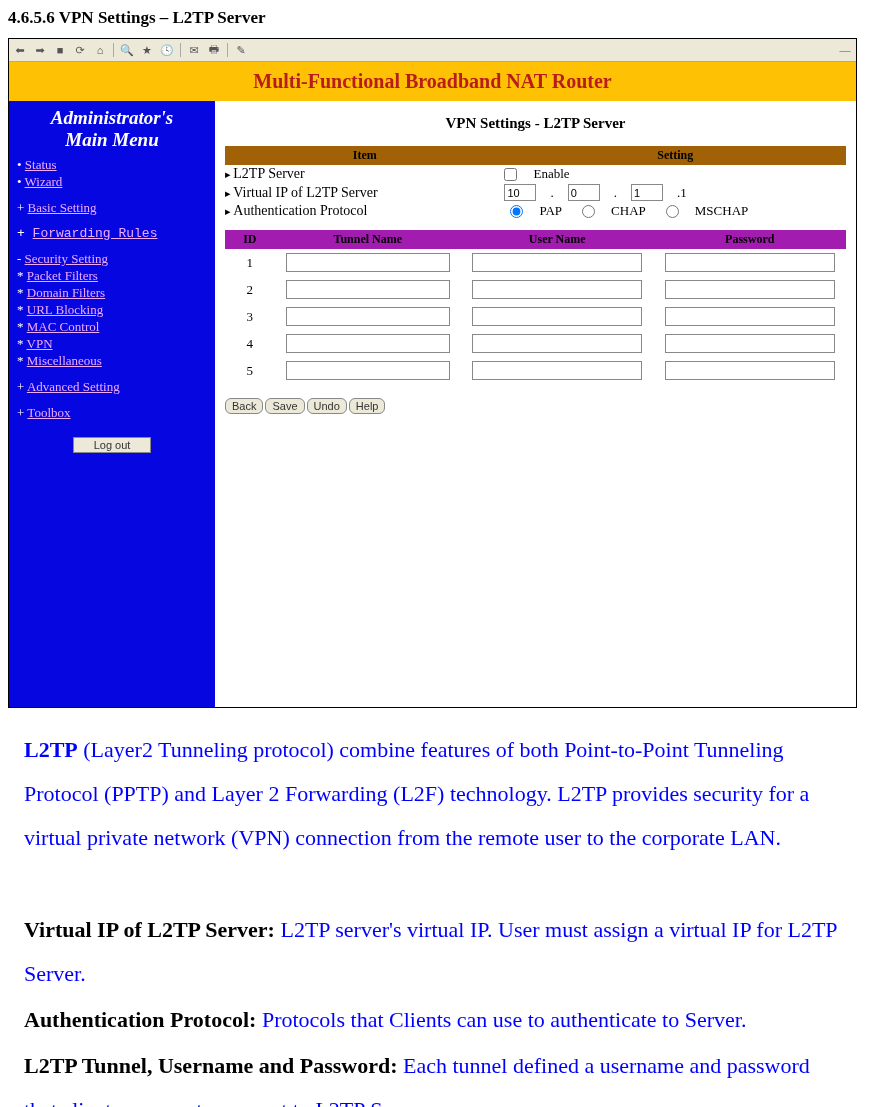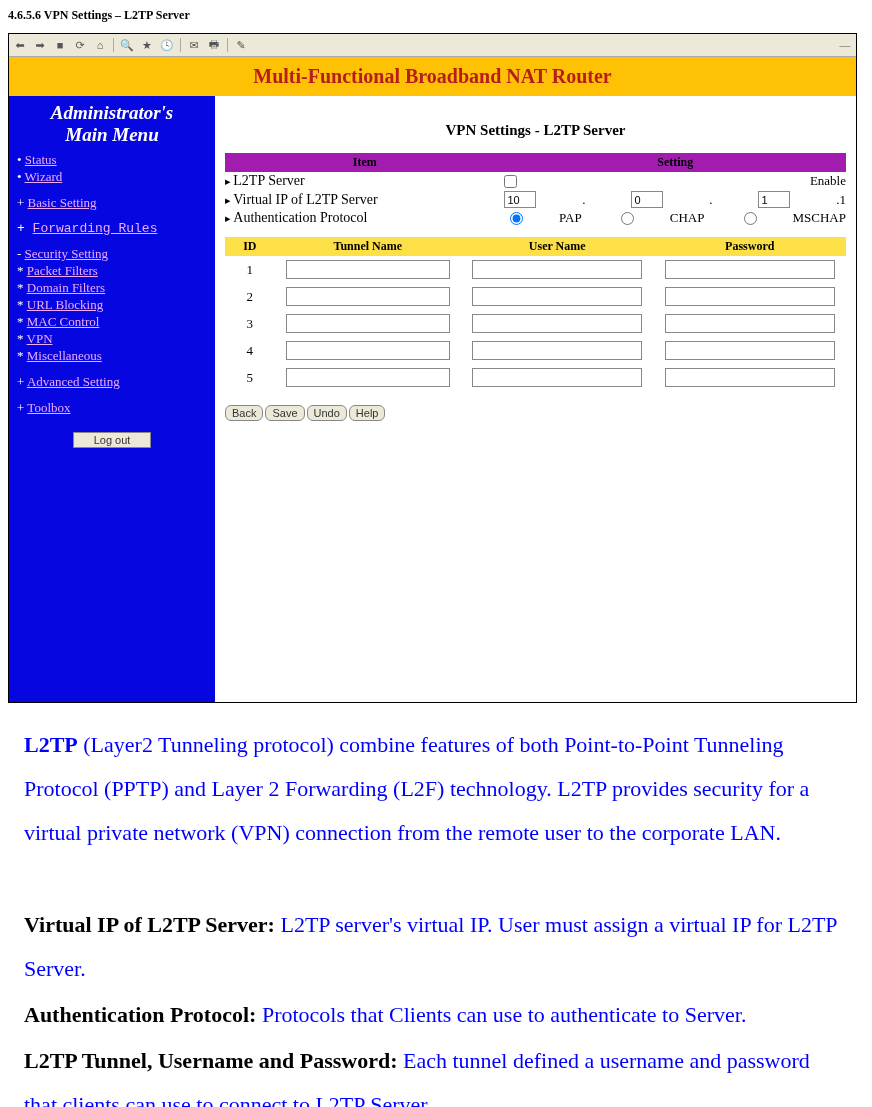--- a/index.html
+++ b/index.html
@@ -5,21 +5,21 @@
   body {
     margin: 0;
     padding: 0;
     font-family: "Times New Roman", serif;
     background: #fff;
     color: #000;
     width: 872px;
   }
   .section-heading {
     font-weight: bold;
-    font-size: 12px;
+    font-size: 17px;
     margin: 8px 12px 10px 8px;
   }
   .browser-window {
     border: 1px solid #000;
     margin: 0 8px 20px 8px;
     width: 847px;
   }
   .browser-toolbar {
     background: #ece9d8;
     border-bottom: 1px solid #aaa;
@@ -72,52 +72,52 @@
   .sub { margin-left: 6px; }
   .logout-wrap { text-align: center; margin-top: 14px; }
   .btn {
     font-family: sans-serif;
     font-size: 11px;
     background: #ece9d8;
     border: 1px solid #888;
     padding: 1px 20px;
     color: #333;
   }
-  .content { flex: 1; padding: 20px 10px; }
+  .content { flex: 1; padding: 8px 10px; }
   .page-title {
     font-weight: bold;
     text-align: center;
     font-size: 15px;
     margin: 6px 0 14px;
     font-family: "Times New Roman", serif;
   }
   .hdr-row {
     display: flex;
-    background: #a21caf;
+    background: #a16207;
     font-size: 12px;
     font-weight: bold;
     font-family: "Times New Roman", serif;
   }
   .hdr-item { flex: 0 0 45%; text-align: center; padding: 2px 0; }
   .hdr-set { flex: 1; text-align: center; padding: 2px 0; }
   .setting-row {
     display: flex;
     align-items: center;
     font-size: 14px;
     padding: 1px 0;
   }
   .setting-label { flex: 0 0 45%; }
   .setting-label::before { content: "▸ "; font-size: 11px; }
-  .setting-value { flex: 1; font-size: 13px; display:flex; align-items:center; gap:14px;justify-content:space-between; }
+  .setting-value { flex: 1; font-size: 13px; display:flex; align-items:center; gap:14px; }
   input.ip-box { width: 26px; height: 13px; border: 1px solid #888; font-size: 11px; }
   input.cb { margin:0 2px 0 0; vertical-align: middle; }
   input.rd { margin:0 2px 0 6px; vertical-align: middle; }
   .tbl-hdr {
     display: flex;
-    background: #fde047;
+    background: #a21caf;
     font-size: 12px;
     font-weight: bold;
     margin-top: 10px;
   }
   .c-id { flex: 0 0 8%; text-align: center; padding: 2px 0; }
   .c-tn { flex: 0 0 30%; text-align: center; padding: 2px 0; }
   .c-un { flex: 0 0 31%; text-align: center; padding: 2px 0; }
   .c-pw { flex: 1; text-align: center; padding: 2px 0; }
   .tbl-row { display: flex; align-items: center; padding: 2px 0; font-size: 13px; }
   .tbl-row .c-id { text-align: center; }

